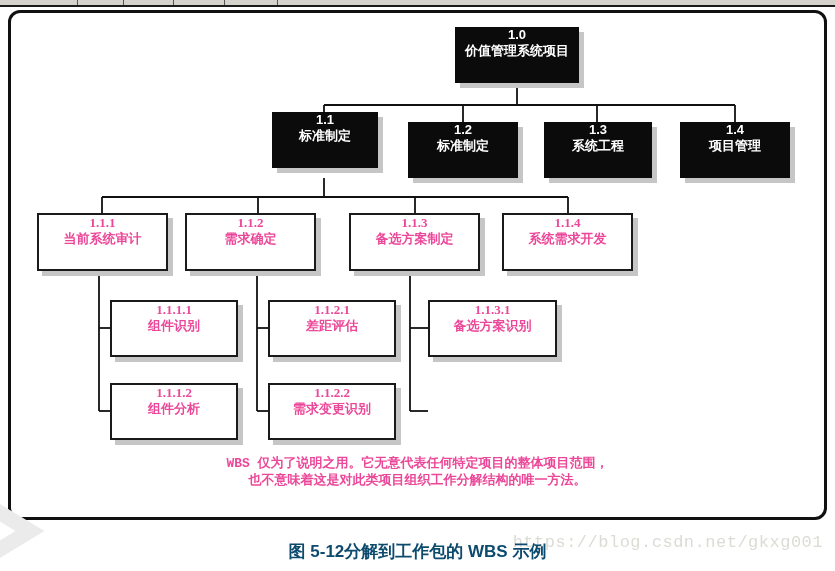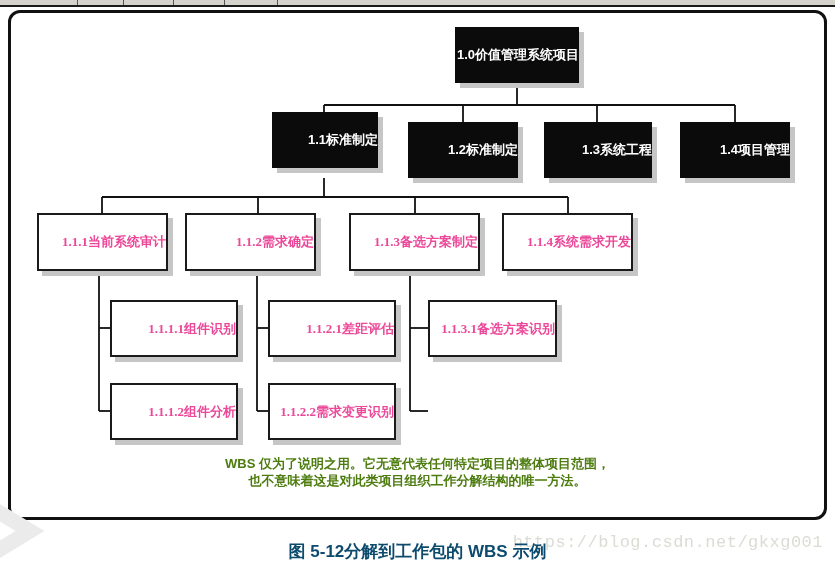--- a/index.html
+++ b/index.html
@@ -13,30 +13,30 @@
     background:#d4d2cb;border-bottom:2px solid #1a1a1a;
   }
   .top-strip .divider{position:absolute;top:0;width:1px;height:5px;background:#555;}
   
   .frame{
     position:absolute;left:8px;top:10px;width:813px;height:504px;
     border:3px solid #111;border-radius:12px;background:#ffffff;
   }
   svg.connectors{position:absolute;left:0;top:0;z-index:2;}
   .node{
-    position:absolute;z-index:3;display:flex;flex-direction:row;
-    align-items:center;justify-content:flex-end;text-align:center;
+    position:absolute;z-index:3;display:flex;flex-direction:column;
+    align-items:center;justify-content:flex-start;text-align:center;
     font-weight:bold;font-size:13px;line-height:16px;box-sizing:border-box;
     box-shadow:5px 5px 0 0 #c6c6c6;
   }
   .node.black{background:#0b0b0b;color:#ffffff;}
   .node.white{background:#ffffff;color:#ec4899;border:2px solid #1a1a1a;font-family:Liberation Serif, serif;}
   .note{
     position:absolute;left:8px;top:455px;width:819px;z-index:3;
-    text-align:center;font-weight:bold;font-size:13px;line-height:17px;color:#4d7c0f;
+    text-align:center;font-weight:bold;font-size:13px;line-height:17px;color:#ec4899;font-family:Liberation Mono, monospace;
   }
   .caption{
     position:absolute;left:0;top:540px;width:835px;z-index:3;
     text-align:center;font-weight:bold;font-size:17px;color:#0c4a6e;
   }
   .watermark{
     position:absolute;top:533px;right:12px;z-index:2;
     font-family:"Liberation Mono","DejaVu Sans Mono",monospace;
     font-size:17px;color:#dcdcd4;letter-spacing:0.5px;
   }

